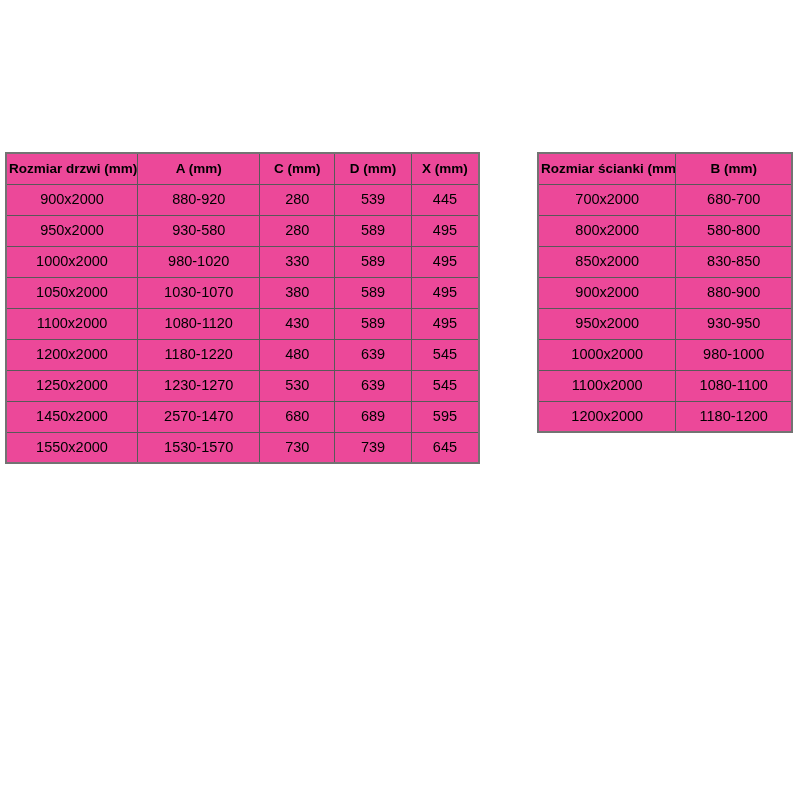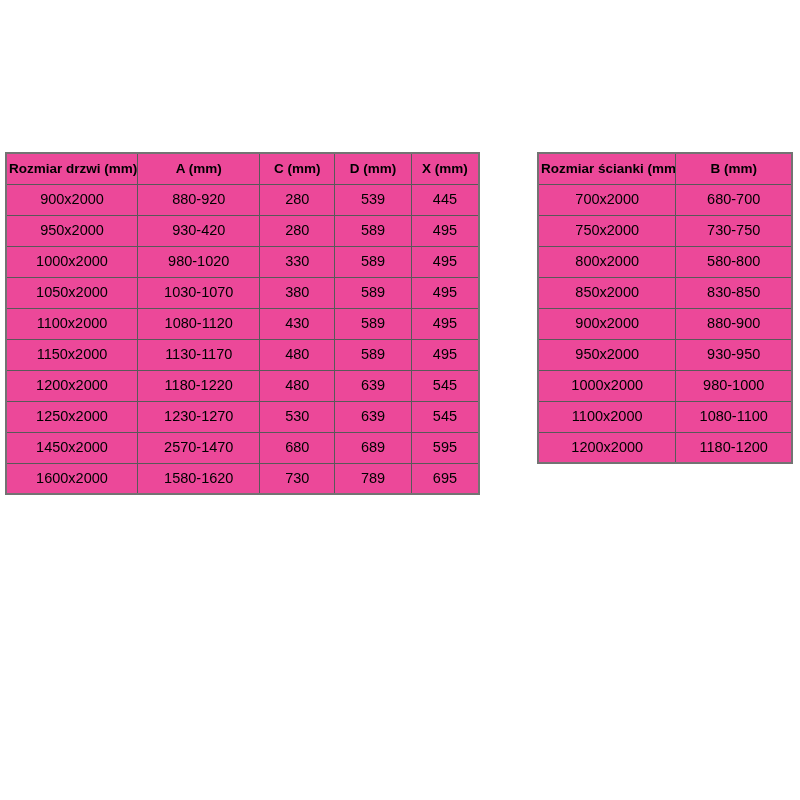--- a/index.html
+++ b/index.html
@@ -75,21 +75,21 @@
       <tbody>
         <tr>
           <td>900x2000</td>
           <td>880-920</td>
           <td>280</td>
           <td>539</td>
           <td>445</td>
         </tr>
         <tr>
           <td>950x2000</td>
-          <td>930-420</td>
+          <td>930-580</td>
           <td>280</td>
           <td>589</td>
           <td>495</td>
         </tr>
         <tr>
           <td>1000x2000</td>
           <td>980-1020</td>
           <td>330</td>
           <td>589</td>
           <td>495</td>
@@ -102,27 +102,20 @@
           <td>495</td>
         </tr>
         <tr>
           <td>1100x2000</td>
           <td>1080-1120</td>
           <td>430</td>
           <td>589</td>
           <td>495</td>
         </tr>
         <tr>
-          <td>1150x2000</td>
-          <td>1130-1170</td>
-          <td>480</td>
-          <td>589</td>
-          <td>495</td>
-        </tr>
-        <tr>
           <td>1200x2000</td>
           <td>1180-1220</td>
           <td>480</td>
           <td>639</td>
           <td>545</td>
         </tr>
         <tr>
           <td>1250x2000</td>
           <td>1230-1270</td>
           <td>530</td>
@@ -130,44 +123,40 @@
           <td>545</td>
         </tr>
         <tr>
           <td>1450x2000</td>
           <td>2570-1470</td>
           <td>680</td>
           <td>689</td>
           <td>595</td>
         </tr>
         <tr>
-          <td>1600x2000</td>
-          <td>1580-1620</td>
+          <td>1550x2000</td>
+          <td>1530-1570</td>
           <td>730</td>
-          <td>789</td>
-          <td>695</td>
+          <td>739</td>
+          <td>645</td>
         </tr>
       </tbody>
     </table>
 
   <table class="dim-table wall-table">
       <thead>
         <tr>
           <th>Rozmiar ścianki (mm)</th>
           <th>B (mm)</th>
         </tr>
       </thead>
       <tbody>
         <tr>
           <td>700x2000</td>
           <td>680-700</td>
-        </tr>
-        <tr>
-          <td>750x2000</td>
-          <td>730-750</td>
         </tr>
         <tr>
           <td>800x2000</td>
           <td>580-800</td>
         </tr>
         <tr>
           <td>850x2000</td>
           <td>830-850</td>
         </tr>
         <tr>

